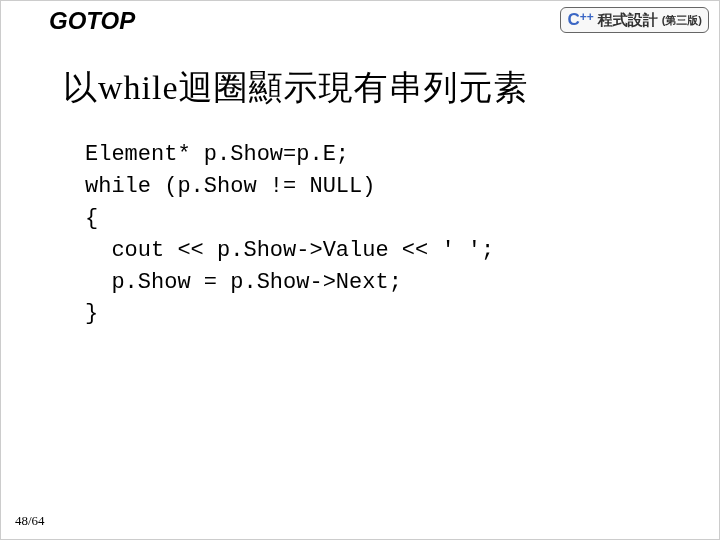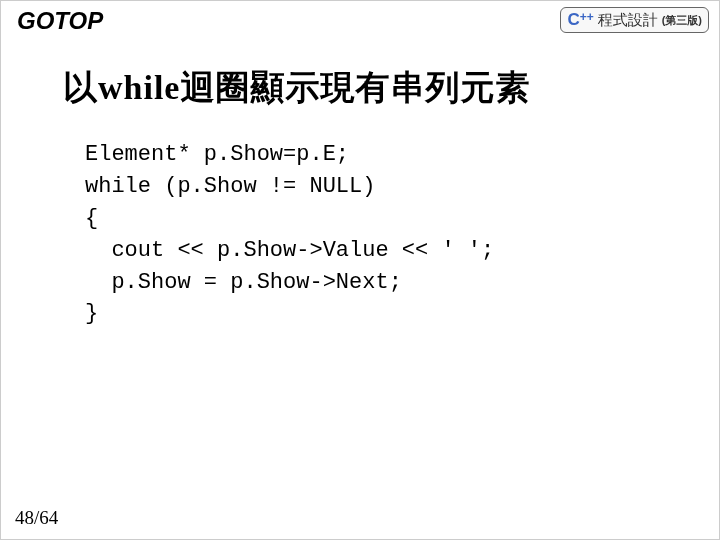--- a/index.html
+++ b/index.html
@@ -19,20 +19,21 @@
     align-items: flex-start;
     padding: 6px 10px 0 16px;
   }
   .logo-left {
     font-family: Arial, sans-serif;
     font-weight: 900;
     font-style: italic;
     font-size: 24px;
     color: #000;
     letter-spacing: 0px;
+    margin-left: 32px;
   }
   .book-badge {
     display: flex;
     align-items: center;
     gap: 4px;
     border: 1px solid #666;
     border-radius: 6px;
     padding: 2px 6px;
     background: #f8f8f8;
   }
@@ -45,51 +46,51 @@
     align-items: baseline;
   }
   .cpp-plus {
     font-size: 12px;
     font-weight: 900;
     position: relative;
     top: -4px;
   }
   .book-title {
     font-size: 15px;
-    font-weight: 400;
+    font-weight: 700;
     color: #333;
   }
   .book-edition {
     font-size: 11px;
     color: #333;
     font-weight: 700;
     text-align: right;
   }
   .slide-title {
     font-family: "DFKai-SB", "KaiTi", "標楷體", serif;
-    font-weight: 700;
+    font-weight: 400;
     font-size: 34px;
     color: #000;
     padding: 20px 0 0 62px;
     letter-spacing: 1px;
   }
   .code-block {
     font-family: "Courier New", monospace;
     font-size: 22px;
     color: #000;
     padding: 28px 0 0 84px;
     line-height: 1.45;
     white-space: pre;
   }
   .page-number {
     position: absolute;
     left: 14px;
     bottom: 10px;
     font-family: "Times New Roman", serif;
-    font-size: 19px;
+    font-size: 13px;
     color: #000;
   }
 </style>
 </head>
 <body>
 
 <div class="header">
   <div class="logo-left">GOTOP</div>
   <div class="book-badge">
     <span class="cpp-logo">

